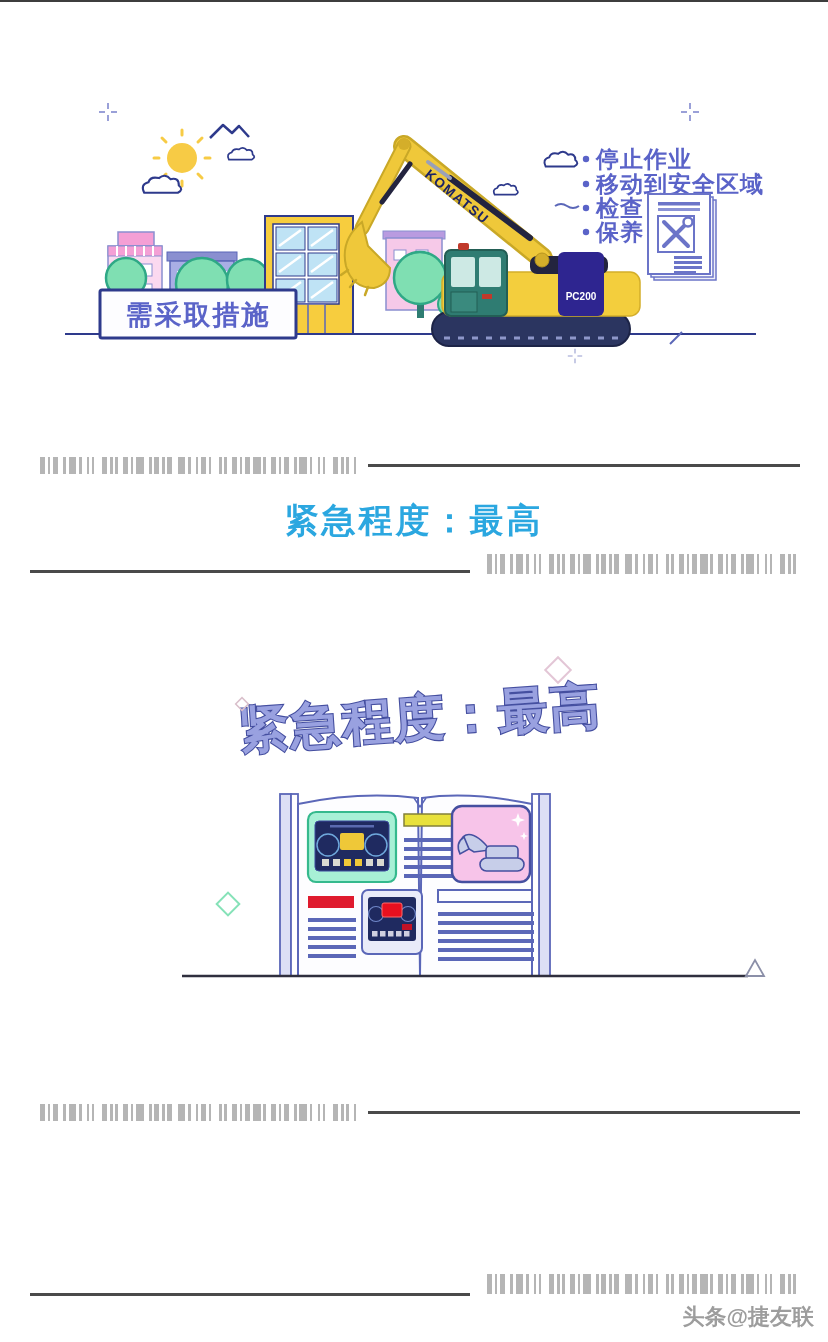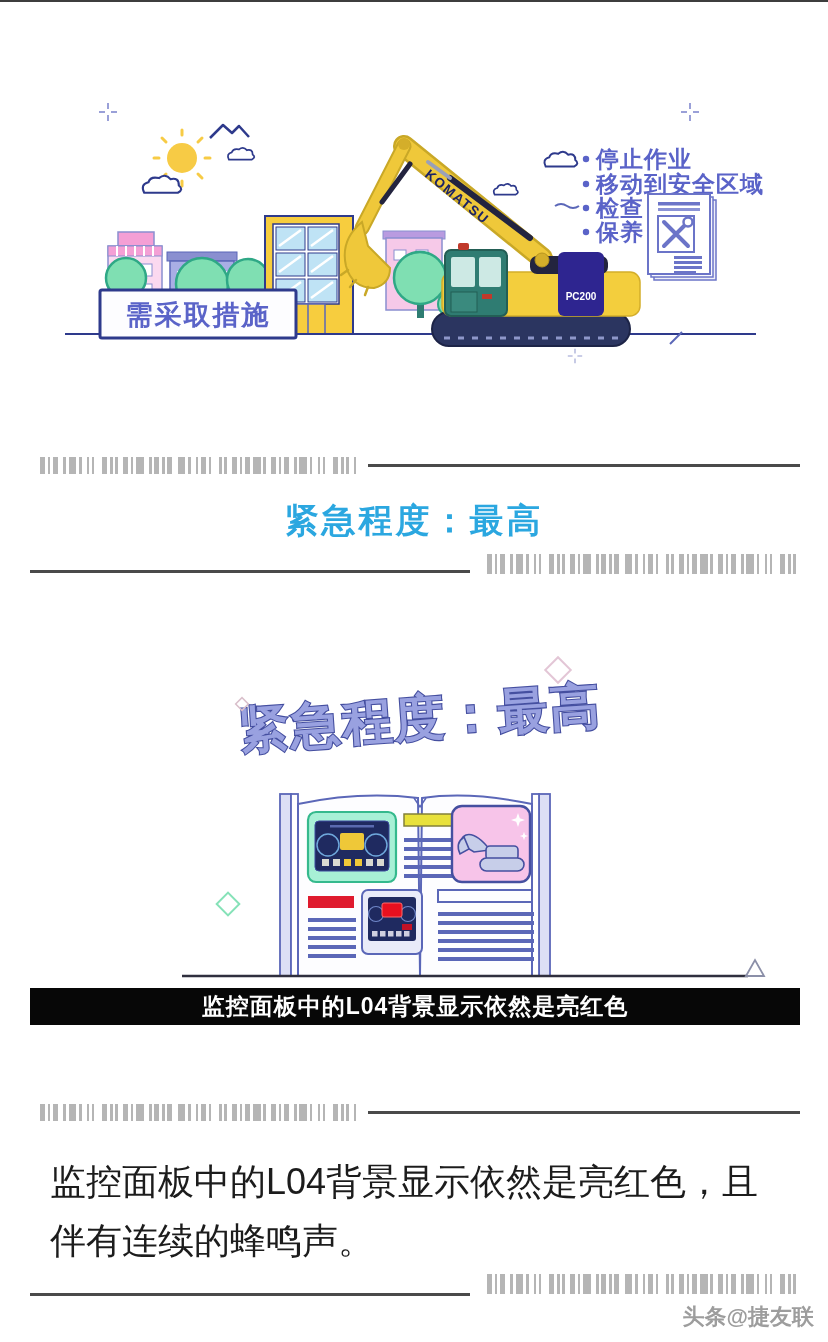--- a/index.html
+++ b/index.html
@@ -453,23 +453,20 @@
       <rect x="408" y="302" width="96" height="4"></rect>
         <rect x="408" y="311" width="96" height="4"></rect>
       <rect x="408" y="320" width="96" height="4"></rect>
         <rect x="408" y="329" width="96" height="4"></rect>
     </g>
 
     <path d="M152 348 H718" stroke="#2F2F3E" stroke-width="2.5"></path>
     <path d="M716 348 L725 332 L734 348 Z" fill="#ffffff" stroke="#8B8FA8" stroke-width="1.8"></path>
   </svg>
 
-  <div class="caption-bar">
-    <span>监控面板中的L04背景显示依然是亮红色</span>
-  </div>
 
   <div class="barcode" style="left:40px;top:1104px;width:316px;height:17px;">
       <i style="width: 5.2px; background: rgb(166, 166, 166);"></i>
       <i style="width: 2.6px; background: transparent;"></i>
       <i style="width: 2.6px; background: rgb(166, 166, 166);"></i>
       <i style="width: 2.6px; background: transparent;"></i>
       <i style="width: 5.2px; background: rgb(166, 166, 166);"></i>
       <i style="width: 5.2px; background: transparent;"></i>
       <i style="width: 2.6px; background: rgb(166, 166, 166);"></i>
       <i style="width: 2.6px; background: transparent;"></i>
@@ -544,21 +541,20 @@
       <i style="width: 5.2px; background: rgb(166, 166, 166);"></i>
       <i style="width: 2.6px; background: transparent;"></i>
       <i style="width: 2.6px; background: rgb(166, 166, 166);"></i>
       <i style="width: 2.6px; background: transparent;"></i>
       <i style="width: 2.6px; background: rgb(166, 166, 166);"></i>
       <i style="width: 5.2px; background: transparent;"></i>
       <i style="width: 5.2px; background: rgb(166, 166, 166);"></i>
     </div>
   <div class="divider-line" style="left:368px;top:1111px;width:432px;"></div>
 
-  <div class="body-text">监控面板中的L04背景显示依然是亮红色，且伴有连续的蜂鸣声。</div>
 
   <div class="divider-line" style="left:30px;top:1293px;width:440px;"></div>
   <div class="barcode" style="left:487px;top:1274px;width:313px;height:20px;">
       <i style="width: 5.2px; background: rgb(166, 166, 166);"></i>
       <i style="width: 2.6px; background: transparent;"></i>
       <i style="width: 2.6px; background: rgb(166, 166, 166);"></i>
       <i style="width: 2.6px; background: transparent;"></i>
       <i style="width: 5.2px; background: rgb(166, 166, 166);"></i>
       <i style="width: 5.2px; background: transparent;"></i>
       <i style="width: 2.6px; background: rgb(166, 166, 166);"></i>

